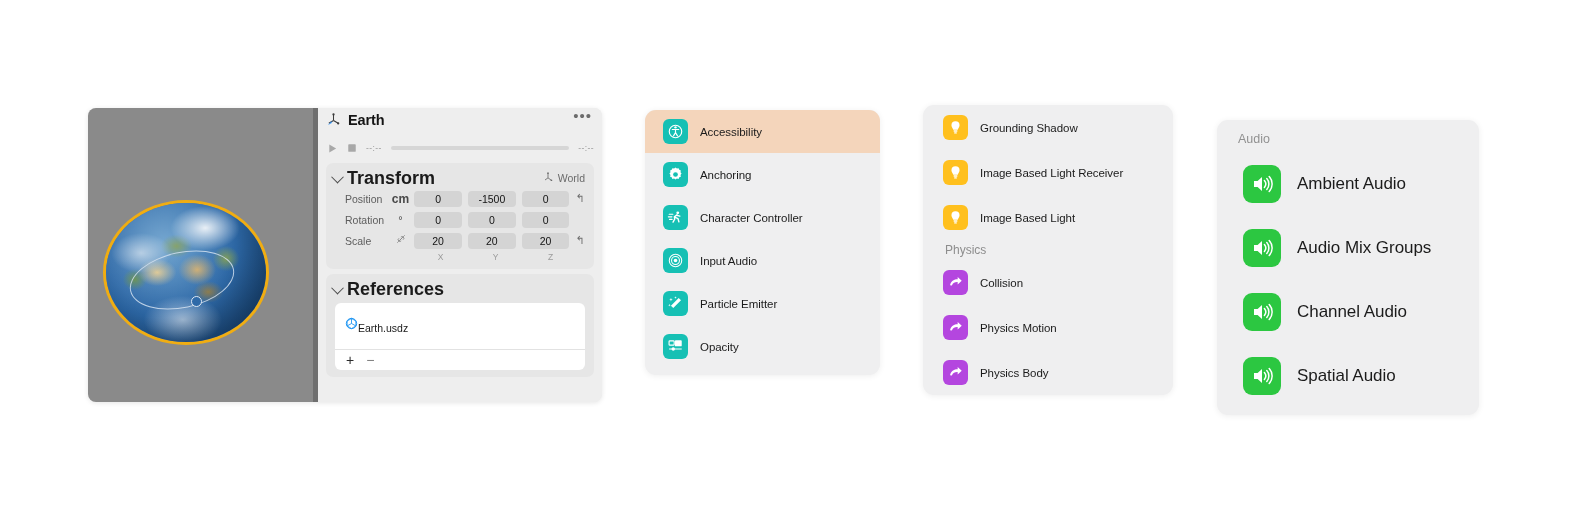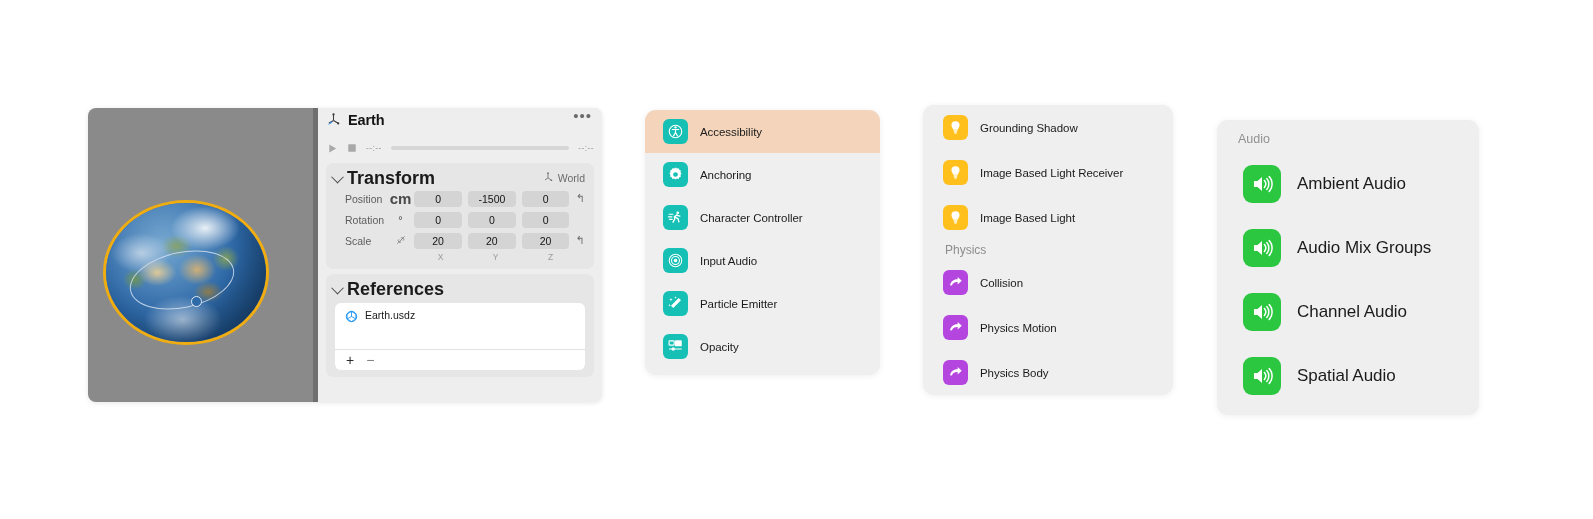--- a/index.html
+++ b/index.html
@@ -195,21 +195,21 @@
   .prop-label {
     width: 58px;
     font-size: 10.5px;
     color: #5d5d5d;
     padding-left: 12px;
     box-sizing: border-box;
   }
   .prop-unit {
     width: 22px;
     text-align: center;
-    font-size: 15px;
+    font-size: 12px;
     color: #4a4a4a;
     font-weight: bold;
   }
   .prop-unit.sym { font-weight: normal; font-size: 11px; }
   .field {
     width: 49px;
     height: 16px;
     margin: 0 3px;
     background: #d4d4d4;
     border-radius: 4px;
@@ -243,24 +243,24 @@
     background: #ffffff;
     border-radius: 6px;
     overflow: hidden;
   }
   .ref-list {
     height: 40px;
     padding: 6px 0 0 0;
   }
   .ref-item {
     display: flex;
-    align-items: flex-start;
-    gap: 7px;
+    align-items: flex-end;
     padding: 0 10px;
     height: 18px;
+    margin-top: 7px;
   }
   .ref-name { font-size: 10.5px; color: #1a1a1a; }
   .ref-foot {
     border-top: 1px solid #e2e2e2;
     height: 20px;
     display: flex;
     align-items: center;
     gap: 12px;
     padding: 0 11px;
     color: #2b2b2b;

